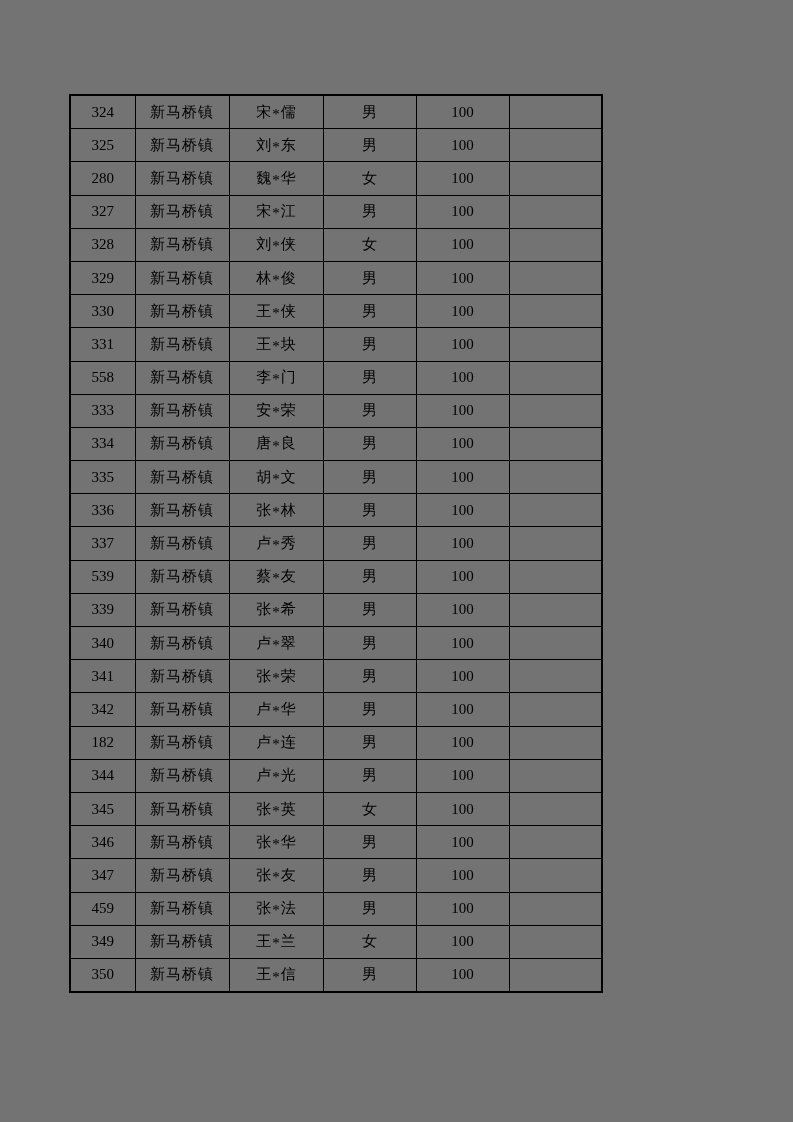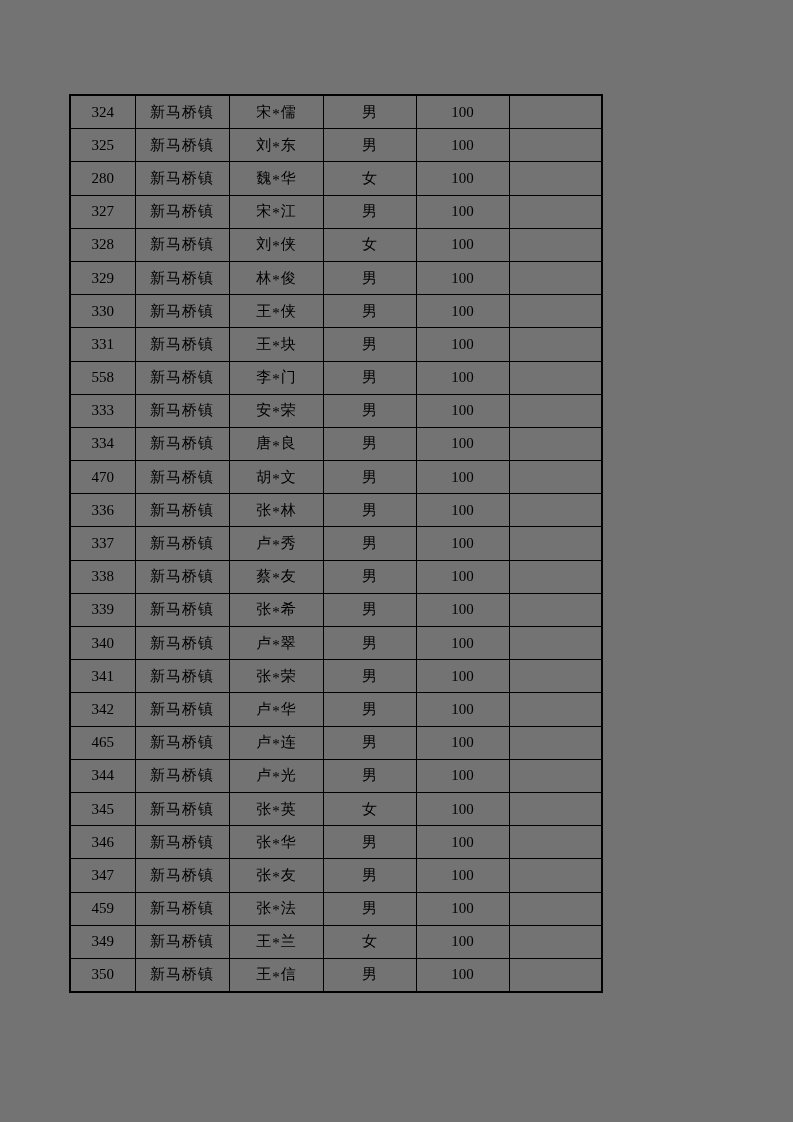--- a/index.html
+++ b/index.html
@@ -143,21 +143,21 @@
         </tr>
         <tr>
           <td class="col-seq">334</td>
           <td class="col-town">新马桥镇</td>
           <td class="col-name">唐<span class="ast">*</span>良</td>
           <td class="col-gender">男</td>
           <td class="col-amount">100</td>
           <td class="col-note"></td>
         </tr>
         <tr>
-          <td class="col-seq">470</td>
+          <td class="col-seq">335</td>
           <td class="col-town">新马桥镇</td>
           <td class="col-name">胡<span class="ast">*</span>文</td>
           <td class="col-gender">男</td>
           <td class="col-amount">100</td>
           <td class="col-note"></td>
         </tr>
         <tr>
           <td class="col-seq">336</td>
           <td class="col-town">新马桥镇</td>
           <td class="col-name">张<span class="ast">*</span>林</td>
@@ -167,21 +167,21 @@
         </tr>
         <tr>
           <td class="col-seq">337</td>
           <td class="col-town">新马桥镇</td>
           <td class="col-name">卢<span class="ast">*</span>秀</td>
           <td class="col-gender">男</td>
           <td class="col-amount">100</td>
           <td class="col-note"></td>
         </tr>
         <tr>
-          <td class="col-seq">338</td>
+          <td class="col-seq">539</td>
           <td class="col-town">新马桥镇</td>
           <td class="col-name">蔡<span class="ast">*</span>友</td>
           <td class="col-gender">男</td>
           <td class="col-amount">100</td>
           <td class="col-note"></td>
         </tr>
         <tr>
           <td class="col-seq">339</td>
           <td class="col-town">新马桥镇</td>
           <td class="col-name">张<span class="ast">*</span>希</td>
@@ -207,21 +207,21 @@
         </tr>
         <tr>
           <td class="col-seq">342</td>
           <td class="col-town">新马桥镇</td>
           <td class="col-name">卢<span class="ast">*</span>华</td>
           <td class="col-gender">男</td>
           <td class="col-amount">100</td>
           <td class="col-note"></td>
         </tr>
         <tr>
-          <td class="col-seq">465</td>
+          <td class="col-seq">182</td>
           <td class="col-town">新马桥镇</td>
           <td class="col-name">卢<span class="ast">*</span>连</td>
           <td class="col-gender">男</td>
           <td class="col-amount">100</td>
           <td class="col-note"></td>
         </tr>
         <tr>
           <td class="col-seq">344</td>
           <td class="col-town">新马桥镇</td>
           <td class="col-name">卢<span class="ast">*</span>光</td>

